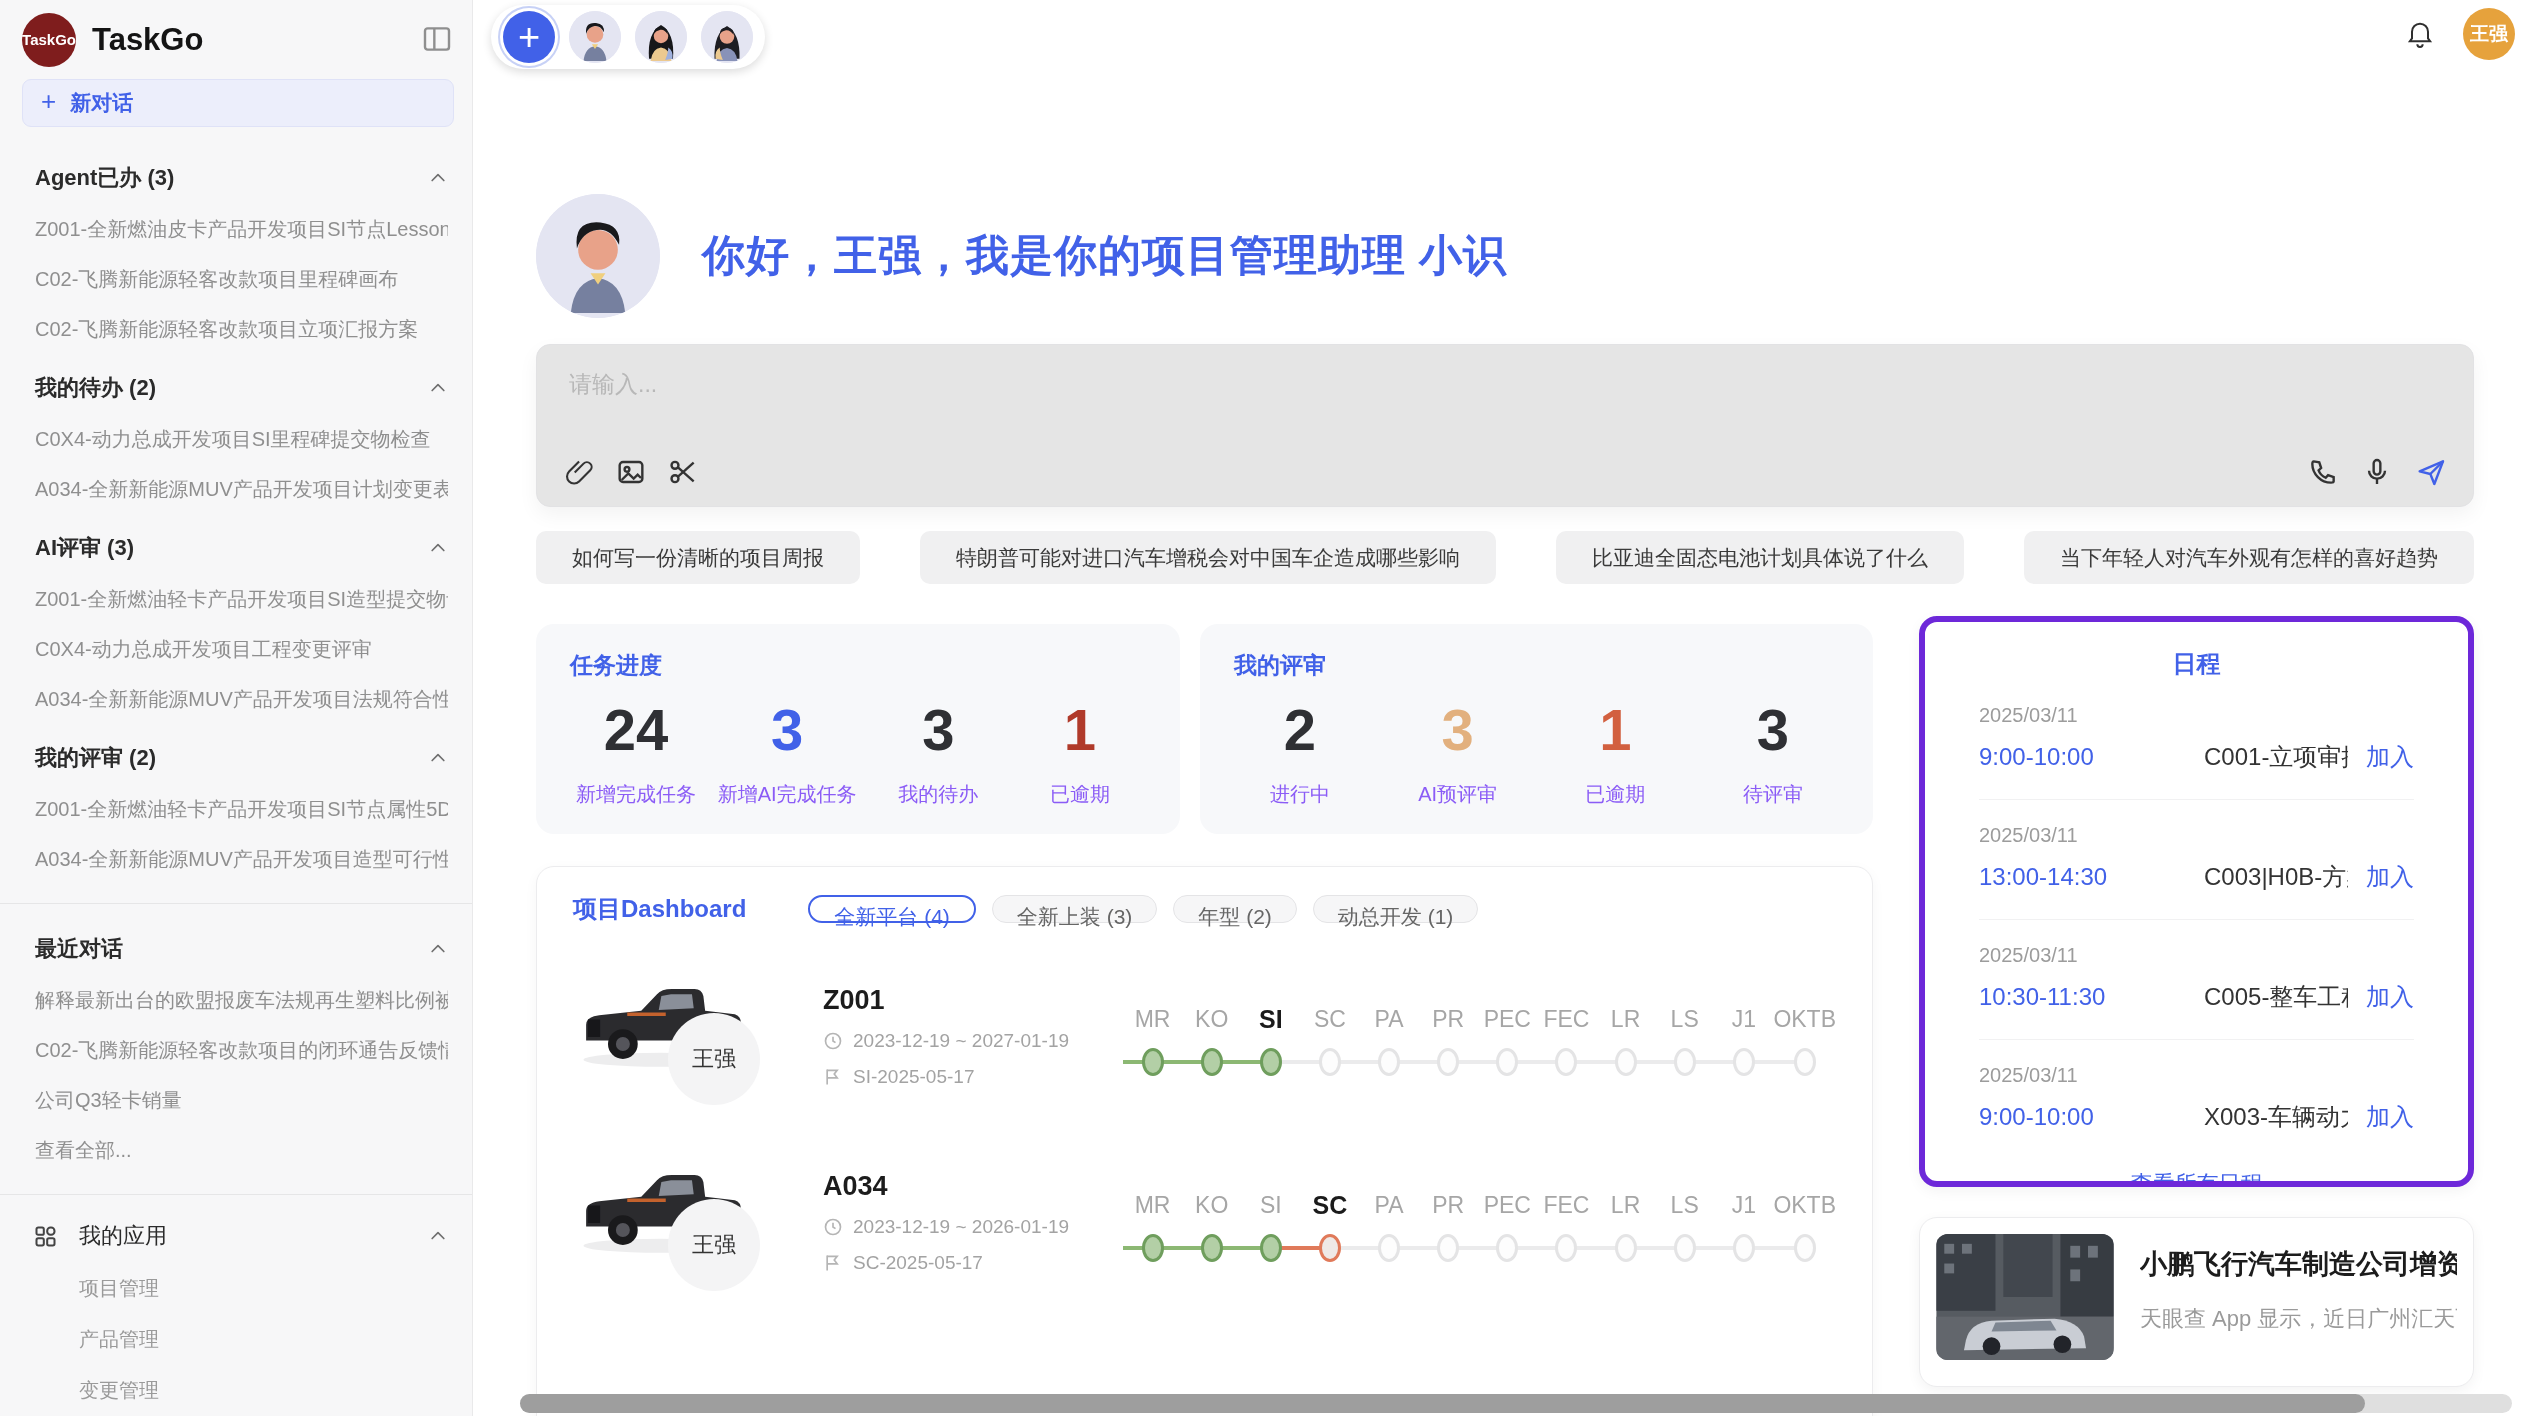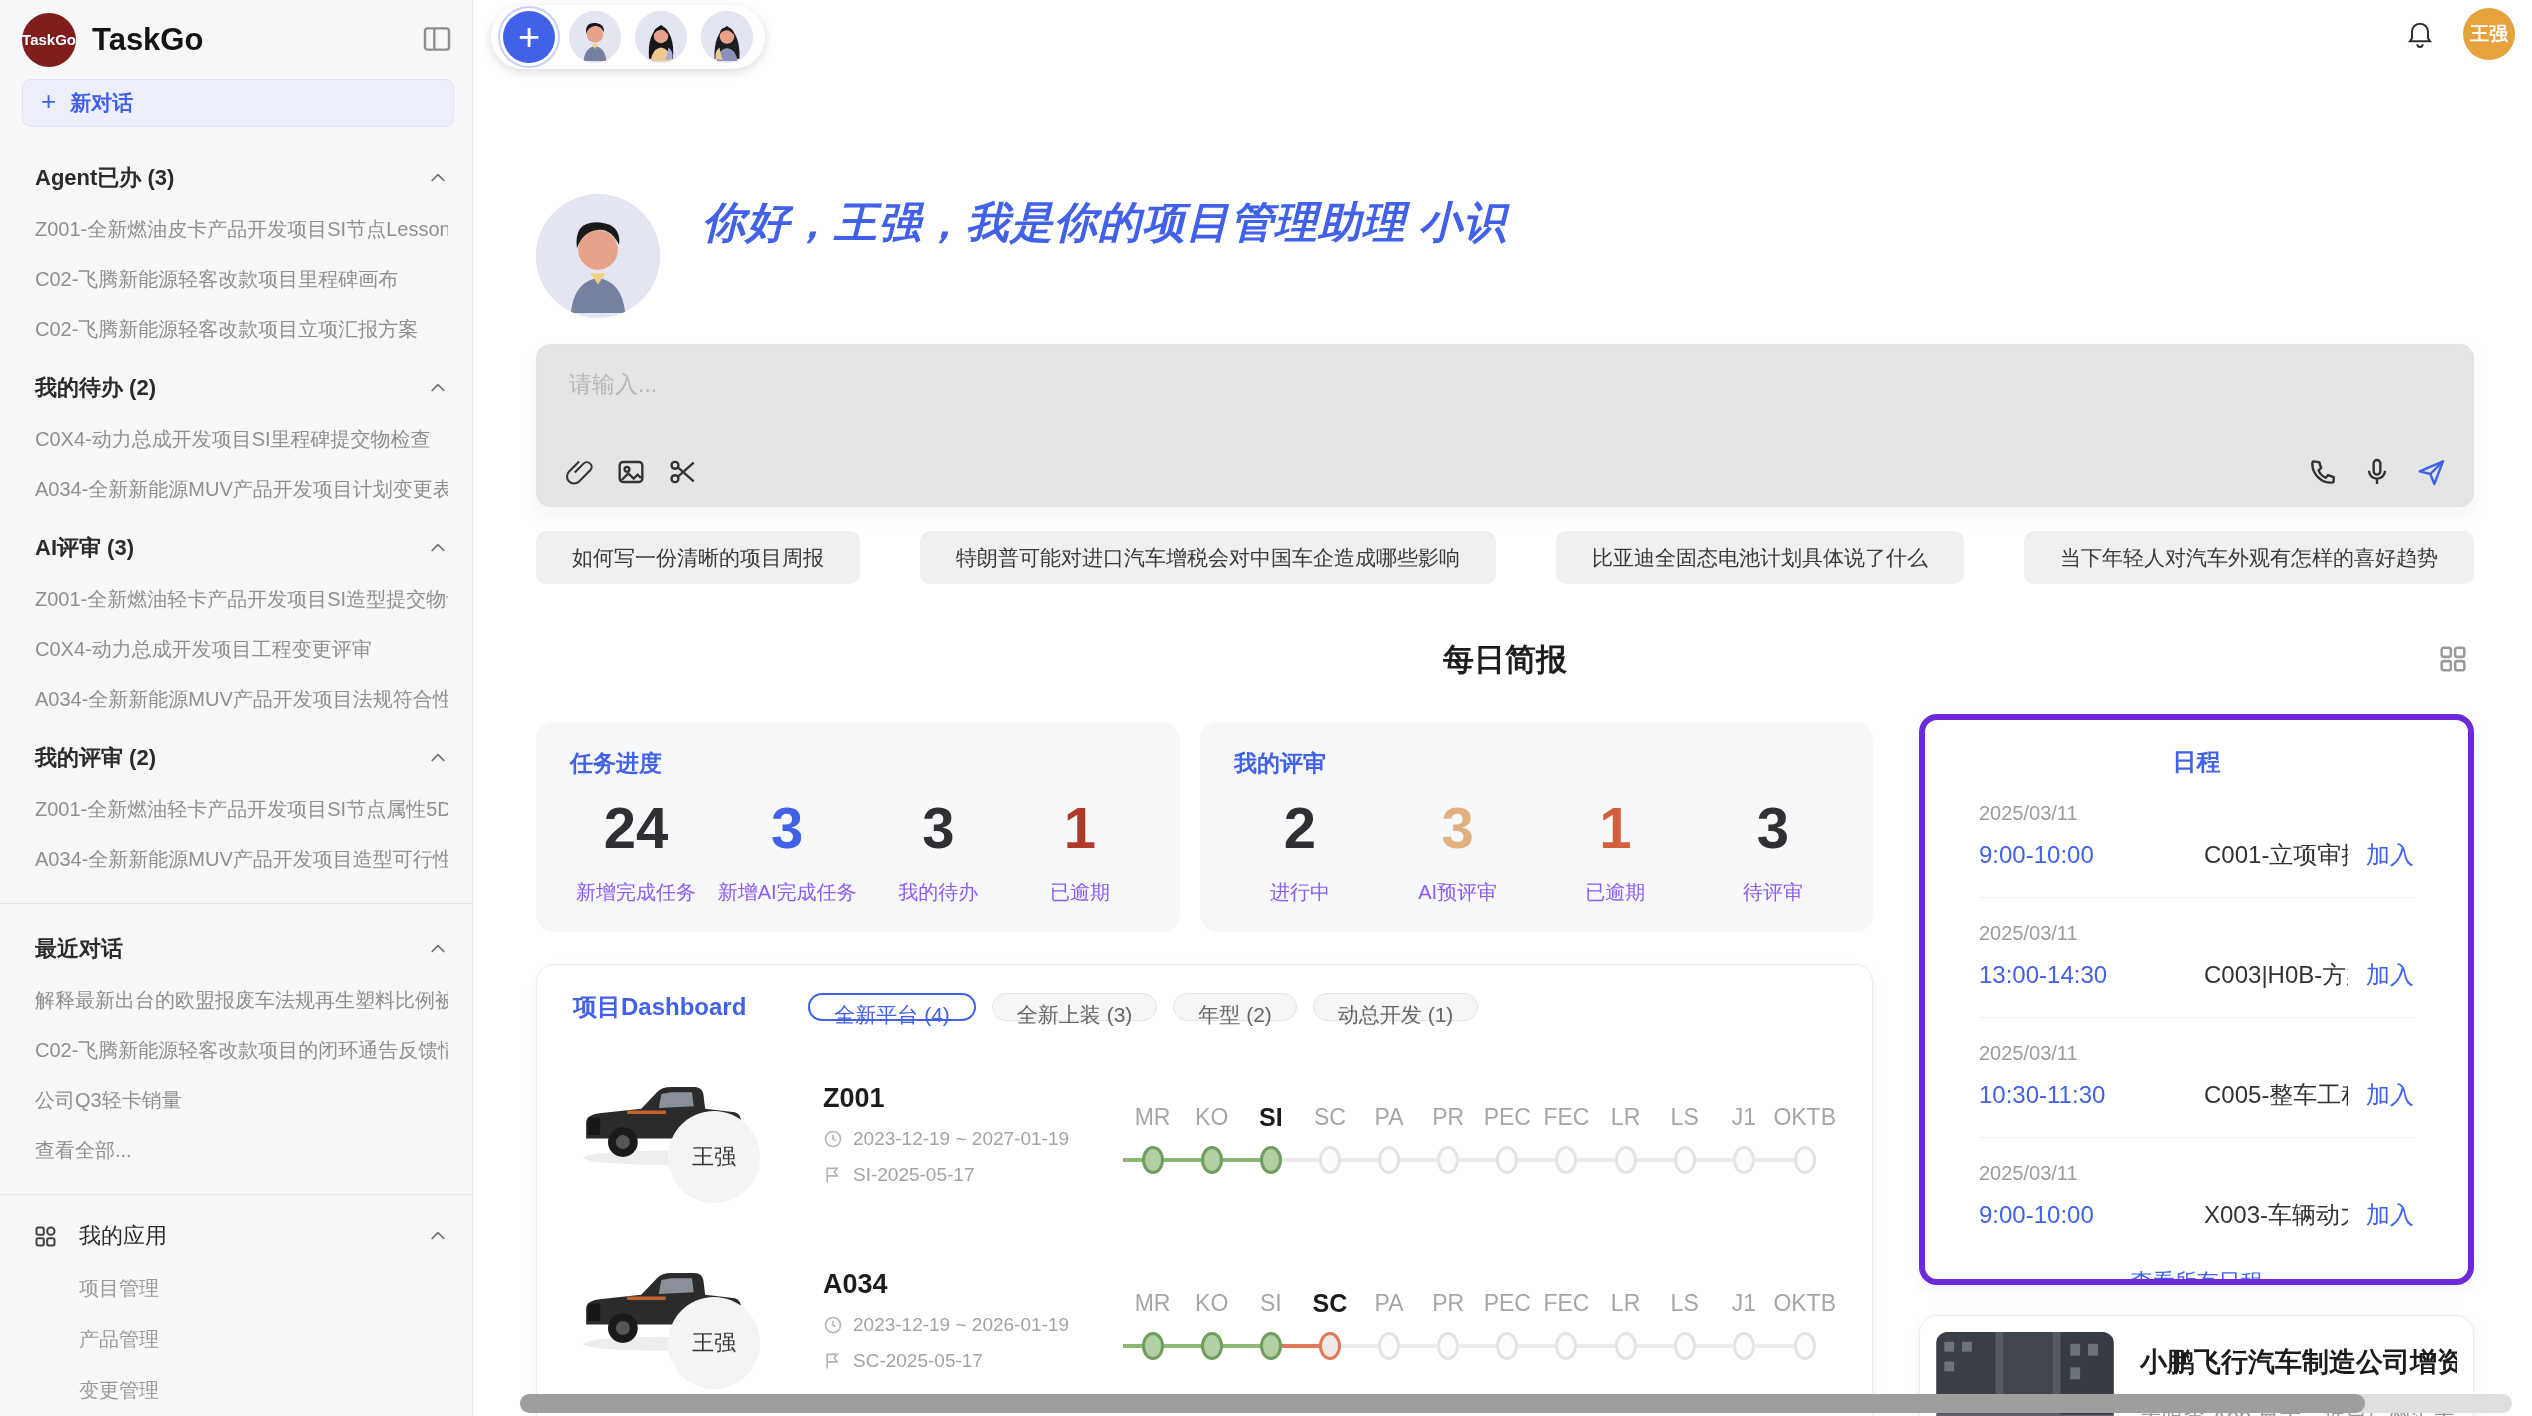--- a/index.html
+++ b/index.html
@@ -41,21 +41,21 @@
            font-size:38px;line-height:46px;cursor:pointer;
            box-shadow:0 0 0 3px #fff,0 0 0 5px #c7d1f6;font-family:inherit;}
   .member{width:52px;height:52px;border-radius:50%;overflow:hidden;background:#e4e5f2;flex:none;cursor:pointer;}
   .member svg{display:block;width:100%;height:100%;}
   .top-right{position:absolute;right:17px;top:8px;display:flex;align-items:center;gap:26px;z-index:5;}
   .bell-btn{width:34px;height:34px;background:none;border:none;padding:0;cursor:pointer;}
   .user-chip{width:52px;height:52px;border-radius:50%;background:#e6a23c;color:#fff;font-size:19px;
              font-weight:600;display:flex;align-items:center;justify-content:center;cursor:pointer;}
 
   .content{position:relative;margin-left:63px;width:1938px;padding-top:194px;}
-  .greet-row{display:flex;align-items:flex-start;font-style:italic;}
+  .greet-row{display:flex;align-items:center;}
   .greet-avatar{width:124px;height:124px;border-radius:50%;overflow:hidden;background:#e4e5f2;flex:none;}
   .greet-avatar svg{display:block;width:100%;height:100%;}
   .greet-text{margin-left:42px;font-size:43px;font-weight:700;color:#4161e8;letter-spacing:1px;}
 
   .input-card{margin-top:26px;height:163px;border:1px solid #e2e2e4;border-radius:14px;
               box-shadow:0 8px 20px rgba(0,0,0,0.05);position:relative;background:#e5e5e5;}
   .input-field{position:absolute;left:30px;top:22px;right:30px;height:70px;border:none;outline:none;
                resize:none;font-size:23px;color:#333;font-family:inherit;background:transparent;}
   .input-field::placeholder{color:#b8b8b8;}
   .input-icons-left{position:absolute;left:26px;bottom:18px;display:flex;gap:20px;align-items:center;}
@@ -352,31 +352,20 @@
         </div>
       </div>
 
       <div class="chips-row" id="chips-row">
           <div class="chip">如何写一份清晰的项目周报</div>
           <div class="chip">特朗普可能对进口汽车增税会对中国车企造成哪些影响</div>
           <div class="chip">比亚迪全固态电池计划具体说了什么</div>
           <div class="chip">当下年轻人对汽车外观有怎样的喜好趋势</div>
         </div>
 
-      <div class="brief-header">
-        <div class="brief-title">每日简报</div>
-        <button class="brief-grid-btn">
-          <svg viewBox="0 0 24 24" fill="none" stroke="#9a9a9a" stroke-width="1.8">
-              <rect x="4" y="4" width="6.5" height="6.5" rx="1.5"></rect>
-              <rect x="13.5" y="4" width="6.5" height="6.5" rx="1.5"></rect>
-              <rect x="4" y="13.5" width="6.5" height="6.5" rx="1.5"></rect>
-              <rect x="13.5" y="13.5" width="6.5" height="6.5" rx="1.5"></rect>
-            </svg>
-        </button>
-      </div>
 
       <div class="columns">
         <div class="col-left">
           <div class="stats-row" id="stats-row">
               <div class="stat-card c0">
                 <div class="stat-card-title">任务进度</div>
                 <div class="stat-grid">
                   <div class="stat">
                     <div class="stat-num" style="color: rgb(47, 48, 52);">24</div>
                     <div class="stat-label">新增完成任务</div>

